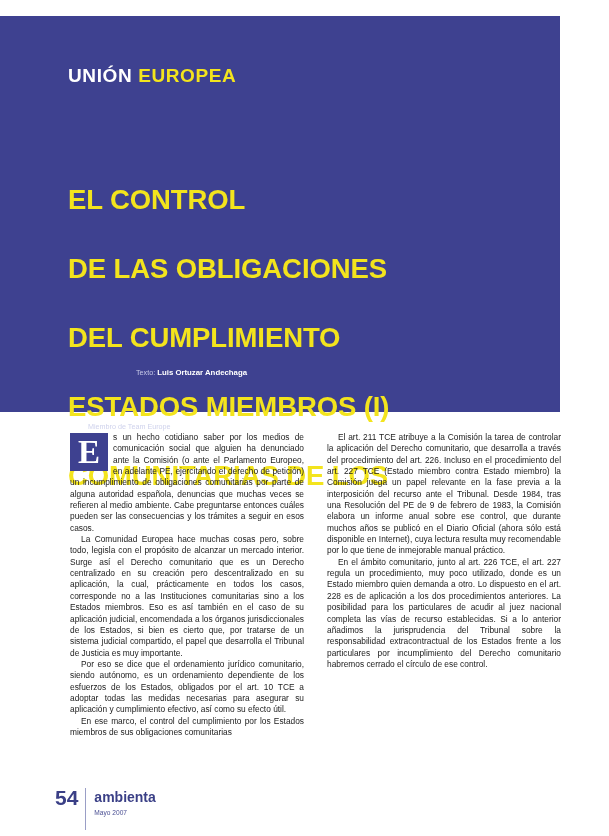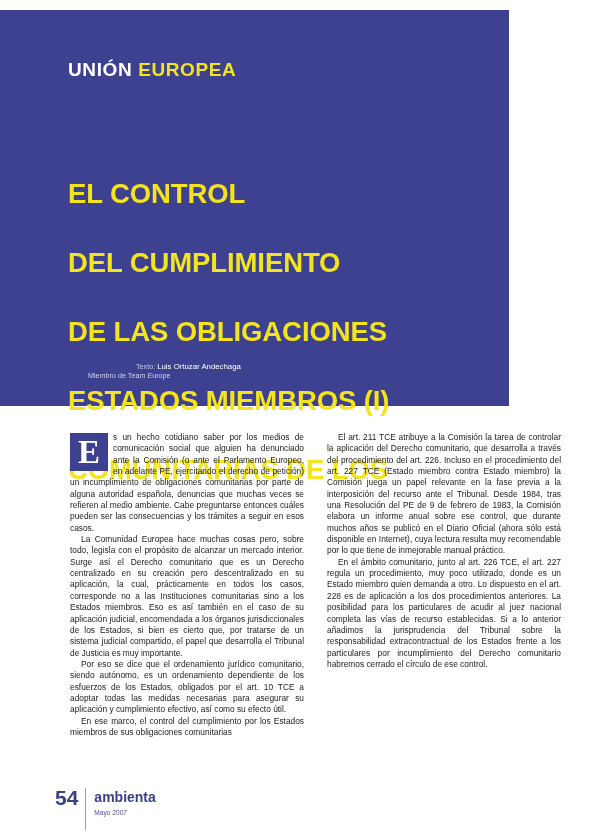--- a/index.html
+++ b/index.html
@@ -13,22 +13,22 @@
     position: relative;
     overflow: hidden;
     font-family: "Liberation Sans", sans-serif;
     color: #1a1a1a;
   }
 
   
   .hero {
     position: absolute;
     left: 0;
-    top: 10px;
-    width: 509px;
+    top: 16px;
+    width: 560px;
     height: 396px;
     background: #3e4190;
     box-sizing: border-box;
   }
   .hero-inner {
     position: absolute;
     left: 68px;
     top: 0;
     right: 40px;
     height: 100%;
@@ -64,22 +64,22 @@
   .byline {
     position: absolute;
     top: 352px;
     left: 0;
     color: #d8daf0;
     font-size: 7.2px;
     line-height: 9.4px;
   }
   .byline .bl-row { display: block; white-space: nowrap; }
   .byline .bl-label { color: #c8cbe8; margin-left: 34px; }
-  .byline .bl-author { color: #ffffff; font-weight: normal; font-size: 7.8px; }
-  .byline .bl-aff { display: block; padding-left: 20px; color: #cfd2ec; }
+  .byline .bl-author { color: #ffffff; font-weight: bold; font-size: 7.8px; }
+  .byline .bl-aff { display: block; padding-left: 20px; color: #cfd2ec; margin-top: 45px; }
 
   
   .content {
     position: absolute;
     left: 0;
     top: 396px;
     width: 609px;
     height: 440px;
   }
 
@@ -163,22 +163,22 @@
 <div class="hero">
   <div class="hero-inner">
 
     <div class="kicker">
       <span class="k-white">UNIÓN</span>
       <span class="k-yellow">EUROPEA</span>
     </div>
 
     <h1 class="headline">
       <span class="hl-line">EL CONTROL</span>
+      <span class="hl-line">DE LAS OBLIGACIONES</span>
       <span class="hl-line">DEL CUMPLIMIENTO</span>
-      <span class="hl-line">DE LAS OBLIGACIONES</span>
       <span class="hl-line">ESTADOS MIEMBROS (I)</span>
       <span class="hl-line">COMUNITARIAS DE LOS</span>
     </h1>
 
     <div class="byline">
       <span class="bl-row">
         <span class="bl-label"></span><span class="bl-label">Texto:</span>
         <span class="bl-author">Luis Ortuzar Andechaga</span>
       </span>
       <span class="bl-aff">Miembro de Team Europe</span>

